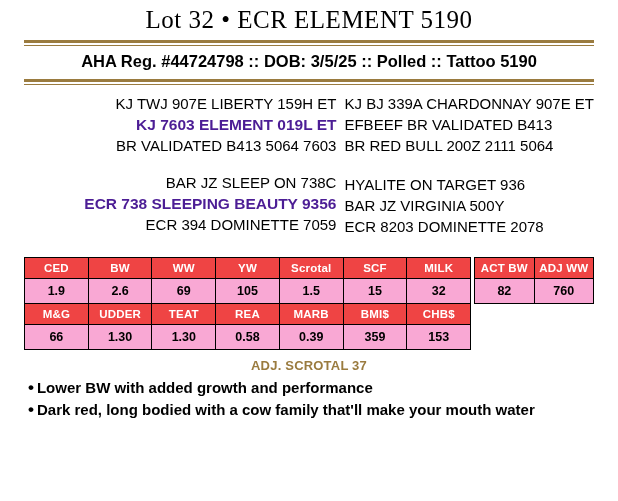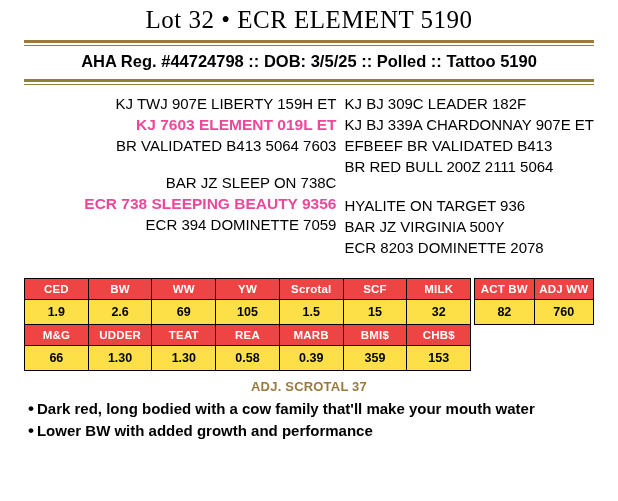--- a/index.html
+++ b/index.html
@@ -74,21 +74,21 @@
     padding-left: 8px;
   }
   .ped-line {
     font-size: 15px;
     line-height: 21px;
     white-space: nowrap;
   }
   .ped-line.sire,
   .ped-line.dam {
     font-weight: bold;
-    color: #ec4899;
+    color: #4c1d95;
     font-size: 15.5px;
   }
   .ped-gap {
     height: 16px;
   }
   .ped-gap-sm {
     height: 8px;
   }
   .ped-right .grp {
     margin-bottom: 10px;
@@ -123,21 +123,21 @@
     padding: 4px 0 4px 0;
     border: 1px solid #000000;
     letter-spacing: 0.2px;
   }
   .epd-main td, .epd-side td {
     font-size: 12.5px;
     font-weight: bold;
     text-align: center;
     padding: 5px 0 5px 0;
     border: 1px solid #000000;
-    background: #fde047;
+    background: #f9a8d4;
   }
 
   
   .adj-scrotal {
     text-align: center;
     font-family: Liberation Sans, sans-serif;
     font-weight: bold;
     font-size: 13px;
     color: #9a7b3f;
     padding: 8px 0 4px 0;
@@ -184,21 +184,20 @@
 
       <div class="ped-gap"></div>
 
       <div class="ped-line">BAR JZ SLEEP ON 738C</div>
       <div class="ped-line dam">ECR 738 SLEEPING BEAUTY 9356</div>
       <div class="ped-line">ECR 394 DOMINETTE 7059</div>
     </div>
 
     <div class="ped-col ped-right">
       <div class="grp">
-        <div class="ped-line">KJ BJ 309C LEADER 182F</div>
         <div class="ped-line">KJ BJ 339A CHARDONNAY 907E ET</div>
         <div class="ped-line">EFBEEF BR VALIDATED B413</div>
         <div class="ped-line">BR RED BULL 200Z 2111 5064</div>
       </div>
       <div class="ped-gap-sm"></div>
       <div class="grp">
         <div class="ped-line">HYALITE ON TARGET 936</div>
         <div class="ped-line">BAR JZ VIRGINIA 500Y</div>
         <div class="ped-line">ECR 8203 DOMINETTE 2078</div>
       </div>
@@ -260,17 +259,17 @@
         <td>760</td>
       </tr>
     </tbody>
       </table>
 
   </div>
 
   <div class="adj-scrotal">ADJ. SCROTAL 37</div>
 
   <div class="bullets">
+    <div class="bullet"><span class="dot">•</span><span>Lower BW with added growth and performance</span></div>
     <div class="bullet"><span class="dot">•</span><span>Dark red, long bodied with a cow family that'll make your mouth water</span></div>
-    <div class="bullet"><span class="dot">•</span><span>Lower BW with added growth and performance</span></div>
   </div>
 
 </div>
 
 </body></html>

